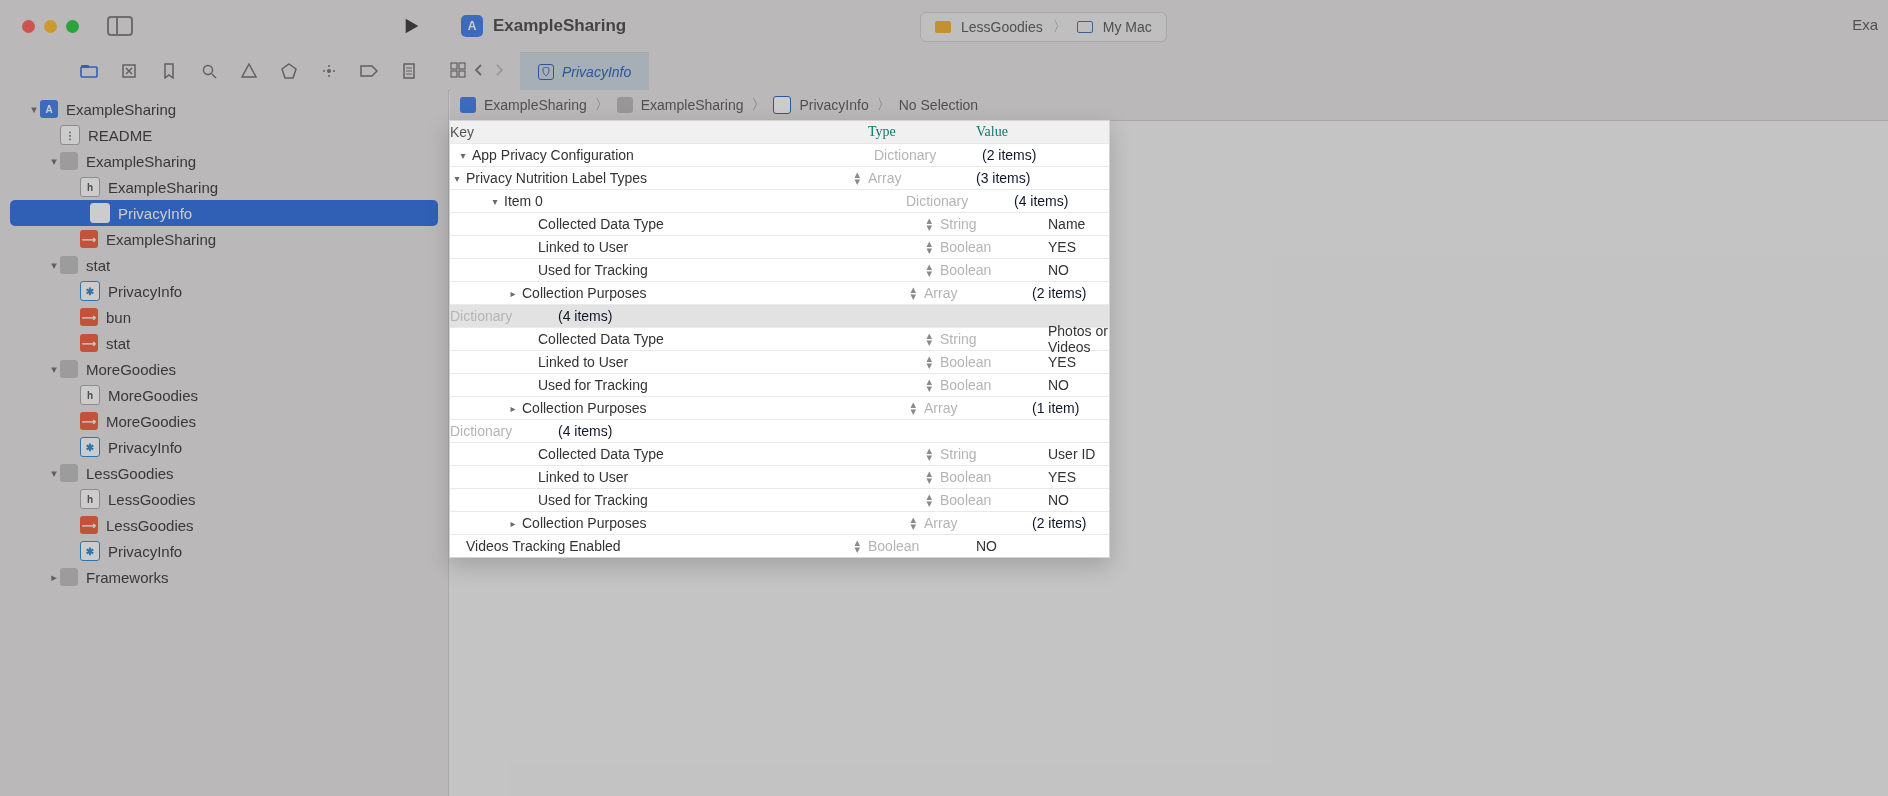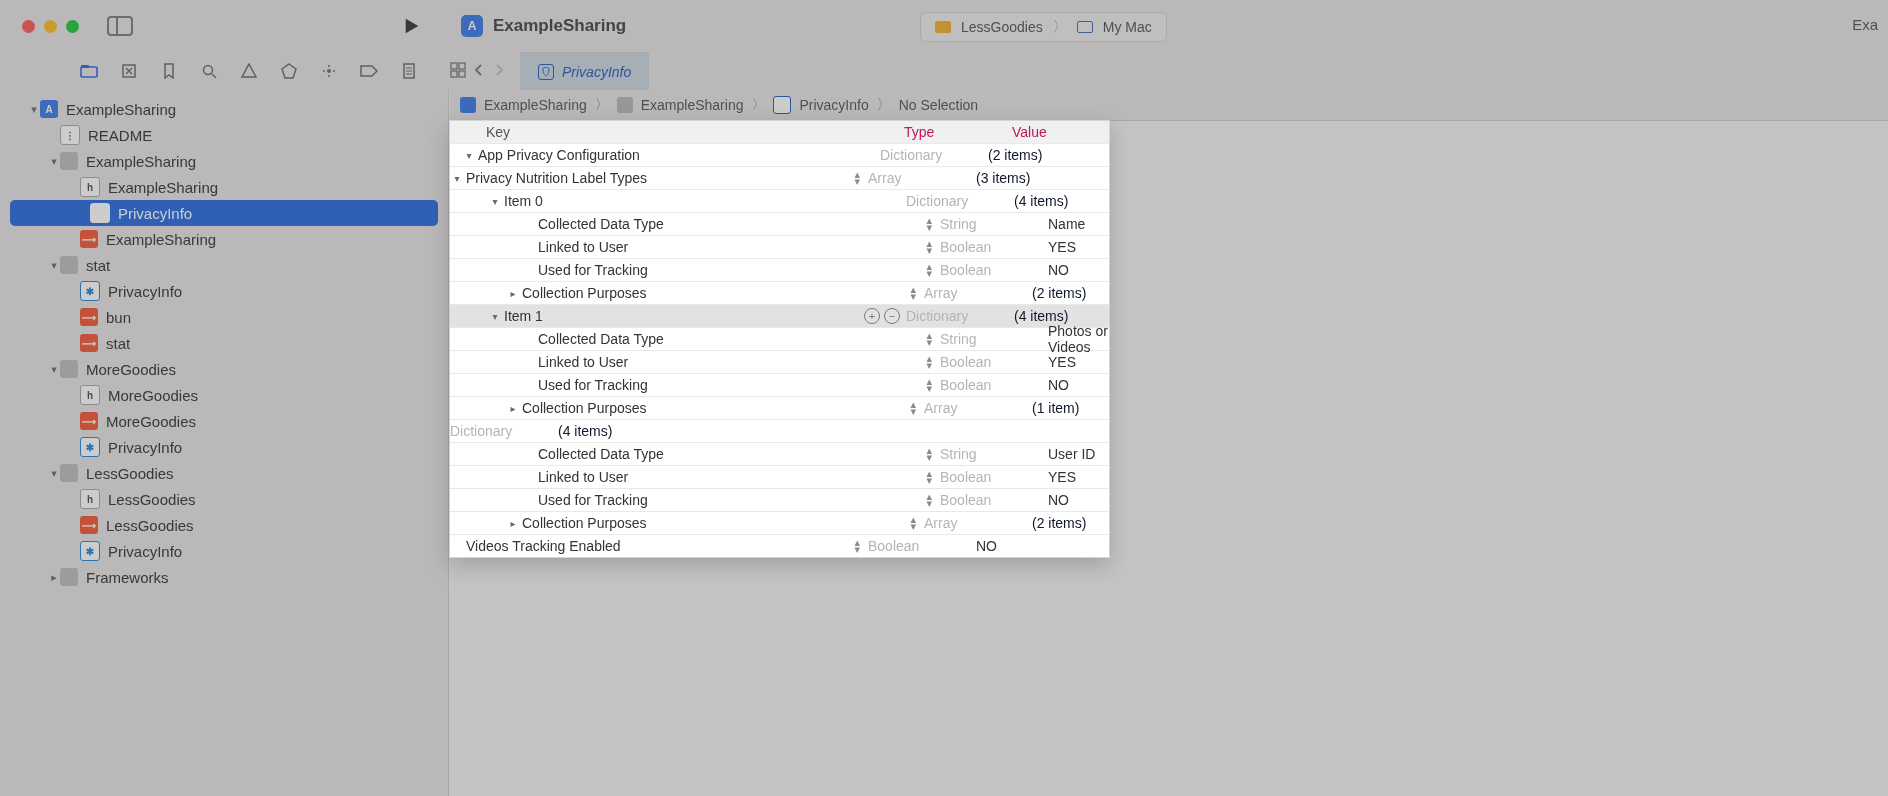--- a/index.html
+++ b/index.html
@@ -190,21 +190,21 @@
     align-items:center;
     height:22px;
     border-bottom:1px solid #e9e9e9;
   }
   .plist-header {
     background:#f0f0f0; font-weight:500; color:#555;
   }
   .col-key  { flex:0 0 418px; display:flex;align-items:center;}
   .col-type { flex:0 0 98px; color:#9a9a9a;}
   .col-val  { flex:1 1 auto; padding-left:10px;}
-  .plist-header .col-type, .plist-header .col-val {color:#be185d;}
+  .plist-header .col-type, .plist-header .col-val {color:#0f766e;font-family:Liberation Serif, serif;}
   .col-key .kdisc {
     width:14px; text-align:center; font-size:10px; color:#6a6a6a;
   }
   .kdisc.open::before{content:"▾";}
   .kdisc.closed::before{content:"▸";}
   .kdisc.none::before{content:"";}
   .col-key .ktxt { padding-left:2px;}
   .col-key .stepper {
     margin-left:auto; margin-right:8px;
     color:#8a8a8a; font-size:11px;
@@ -219,25 +219,25 @@
   .plist-row .controls {display:none;}
   .controls .circ {
     width:14px;height:14px;border-radius:50%;
     border:1.5px solid #7a7a7a;display:flex;align-items:center;justify-content:center;
     font-size:11px;color:#7a7a7a;line-height:1;
   }
   .col-type.dim {color:#b4b4b4;}
   .col-val.dim {color:#0f172a;}
 
   
-  .ki0 {padding-left:12px;}
+  .ki0 {padding-left:6px;}
   .ki1 {}
   .ki2 {padding-left:38px;}
   .ki3 {padding-left:72px;}
-  .plist-header .col-key {padding-left:36px;}
+  .plist-header .col-key {}
 </style>
 </head>
 <body>
 
 <div class="edge-text">附 区 单</div>
 
 <div class="titlebar">
   <div class="traffic-lights">
     <div class="tl red"></div>
     <div class="tl yel"></div>
@@ -548,28 +548,20 @@
         <span class="stepper">
           <span>▴</span>
           <span>▾</span>
         </span>
       </div>
     <div class="col-type dim">Array</div>
     <div class="col-val dim">(2 items)</div>
   </div>
 
   <div class="plist-row sel">
-    <div class="col-key ki2">
-        <span class="kdisc open"></span>
-        <span class="ktxt">Item 1</span>
-      <span class="controls">
-        <span class="circ">+</span>
-        <span class="circ">−</span>
-      </span>
-    </div>
     <div class="col-type dim">Dictionary</div>
     <div class="col-val dim">(4 items)</div>
   </div>
   <div class="plist-row">
     <div class="col-key ki3">
         <span class="kdisc none"></span>
         <span class="ktxt">Collected Data Type</span>
         <span class="stepper">
           <span>▴</span>
           <span>▾</span>

